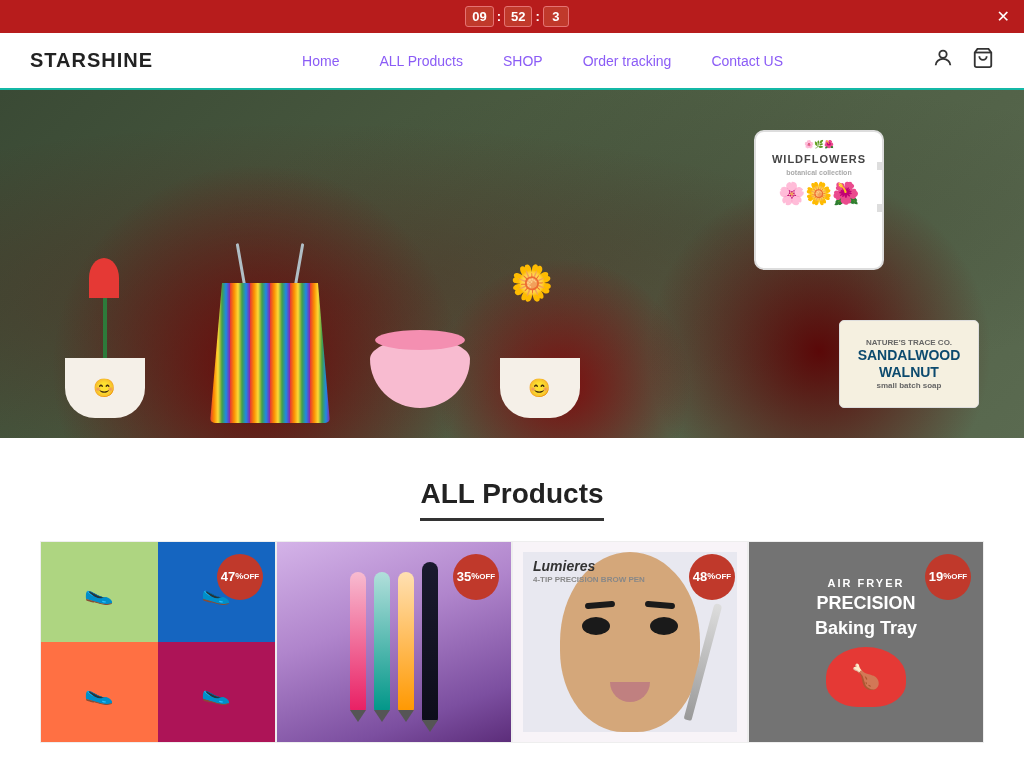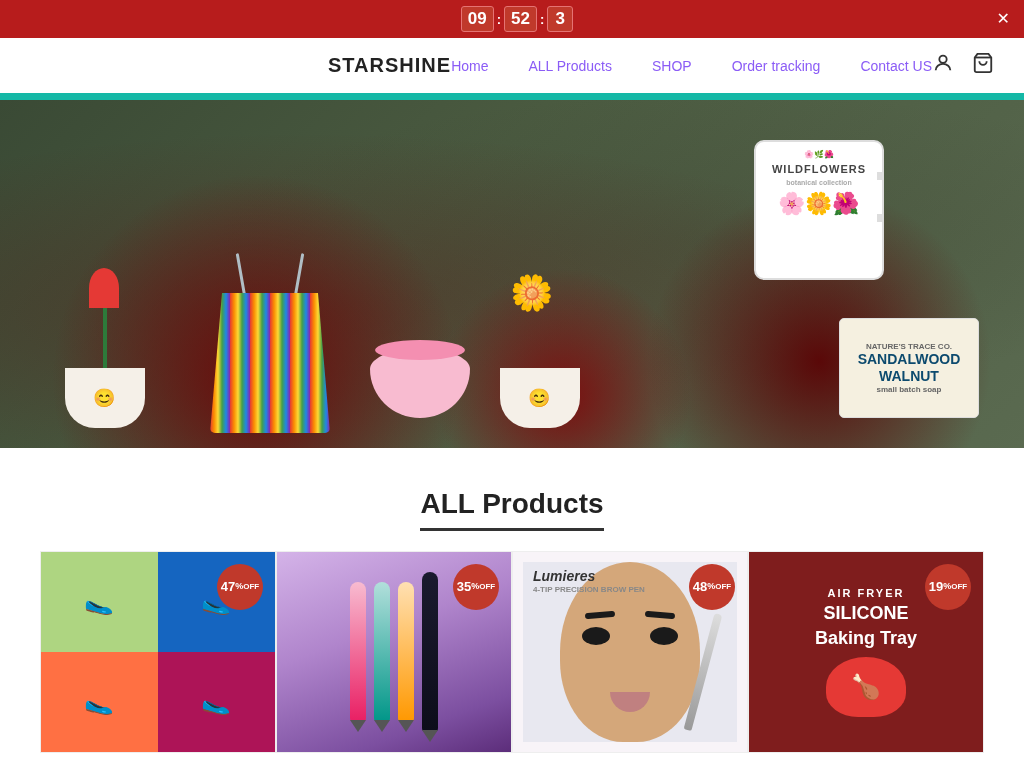--- a/index.html
+++ b/index.html
@@ -22,21 +22,21 @@
       align-items: center;
       margin-left: 10px;
       gap: 3px;
     }
     #announcement-bar .countdown .num {
       background: #c0392b;
       border: 1px solid #e57373;
       padding: 2px 6px;
       border-radius: 3px;
       font-weight: bold;
-      font-size: 17px;
+      font-size: 13px;
       min-width: 26px;
       text-align: center;
     }
     #announcement-bar .countdown .sep { font-weight: bold; }
     #announcement-bar .close-btn {
       position: absolute;
       right: 14px;
       top: 50%;
       transform: translateY(-50%);
       cursor: pointer;
@@ -44,23 +44,23 @@
       color: #fff;
       background: none;
       border: none;
       line-height: 1;
     }
 
     
     #header {
       display: flex;
       align-items: center;
-      justify-content: flex-end;
+      justify-content: space-between;
       padding: 14px 30px;
-      border-bottom: 7px solid #14b8a6;
+      border-bottom: 2px solid #14b8a6;
     }
     #logo {
       font-size: 20px;
       font-weight: bold;
       color: #222;
       letter-spacing: 1px;
     }
     #nav {
       display: flex;
       gap: 40px;
@@ -277,21 +277,21 @@
       border-radius: 0 50% 50% 0;
       border-left: none;
     }
 
     
     .soap-box {
       position: absolute;
       right: 45px;
       bottom: 30px;
       width: 140px;
-      height: 100px;
+      height: 88px;
       background: #f5f0e0;
       border-radius: 5px;
       border: 1px solid #ddd;
       padding: 8px;
       font-size: 10px;
       color: #333;
       font-weight: bold;
       display: flex;
       flex-direction: column;
       align-items: center;
@@ -435,21 +435,21 @@
       display: flex;
       align-items: center;
       justify-content: flex-start;
       padding: 10px;
     }
 
     
     .airfryer-visual {
       width: 100%;
       height: 200px;
-      background: #7f1d1d;
+      background: #737373;
       display: flex;
       flex-direction: column;
       align-items: center;
       justify-content: center;
       padding: 10px;
       color: #fff;
     }
     .airfryer-visual .af-title {
       font-size: 11px;
       font-weight: bold;
@@ -619,21 +619,21 @@
     <div class="discount-badge">
       <span class="pct">48</span>
       <span class="off">%</span>
       <span style="font-size:8px;">OFF</span>
     </div>
   </div>
 
   <div class="product-card">
     <div class="airfryer-visual">
       <div class="af-title" style="font-size:11px;letter-spacing:2px;">AIR FRYER</div>
-      <div class="af-subtitle">SILICONE</div>
+      <div class="af-subtitle">PRECISION</div>
       <div class="af-subtitle">Baking Tray</div>
       <div class="af-bowl">🍗</div>
     </div>
     <div class="discount-badge">
       <span class="pct">19</span>
       <span class="off">%</span>
       <span style="font-size:8px;">OFF</span>
     </div>
   </div>
 

